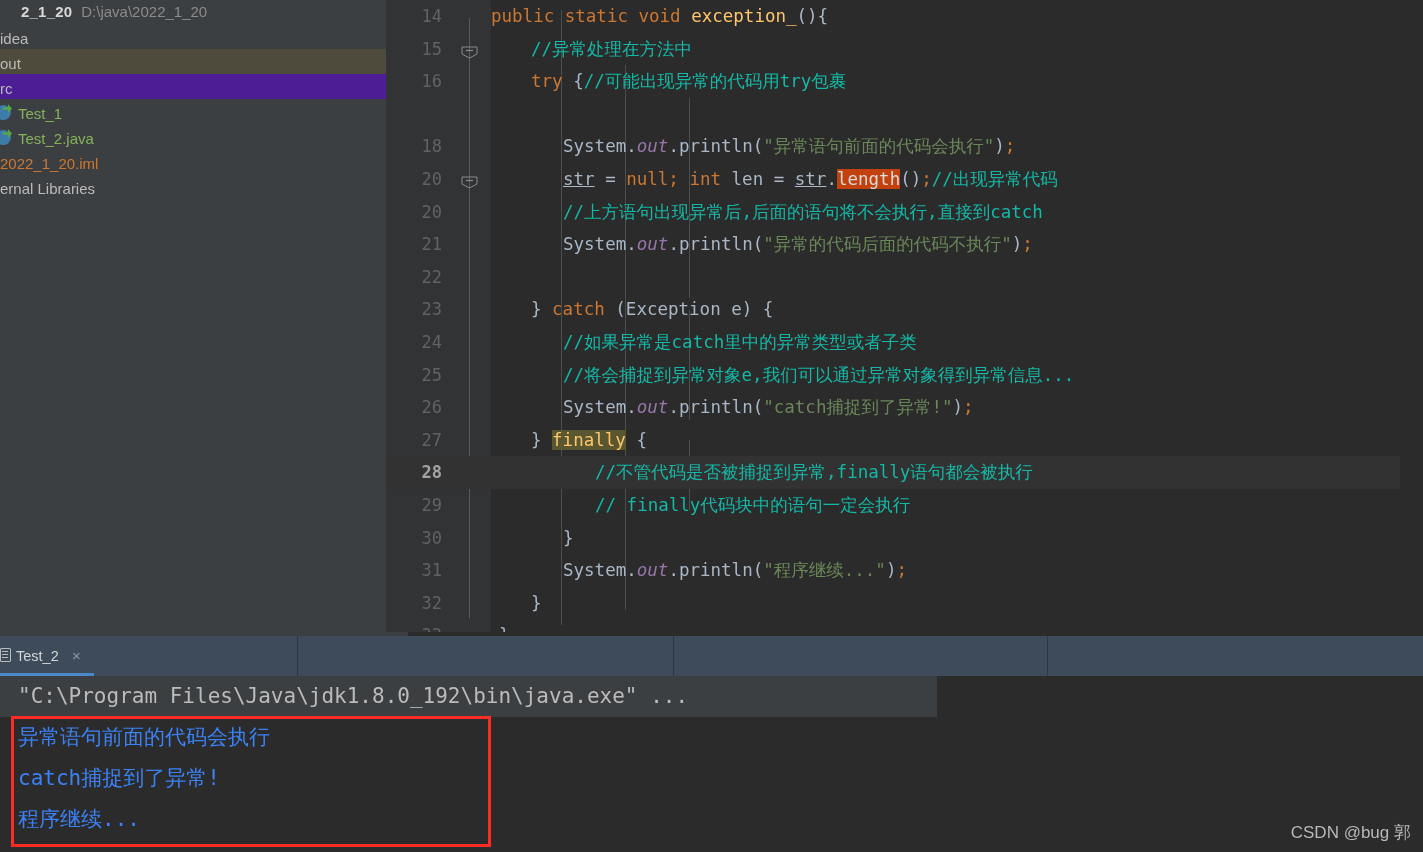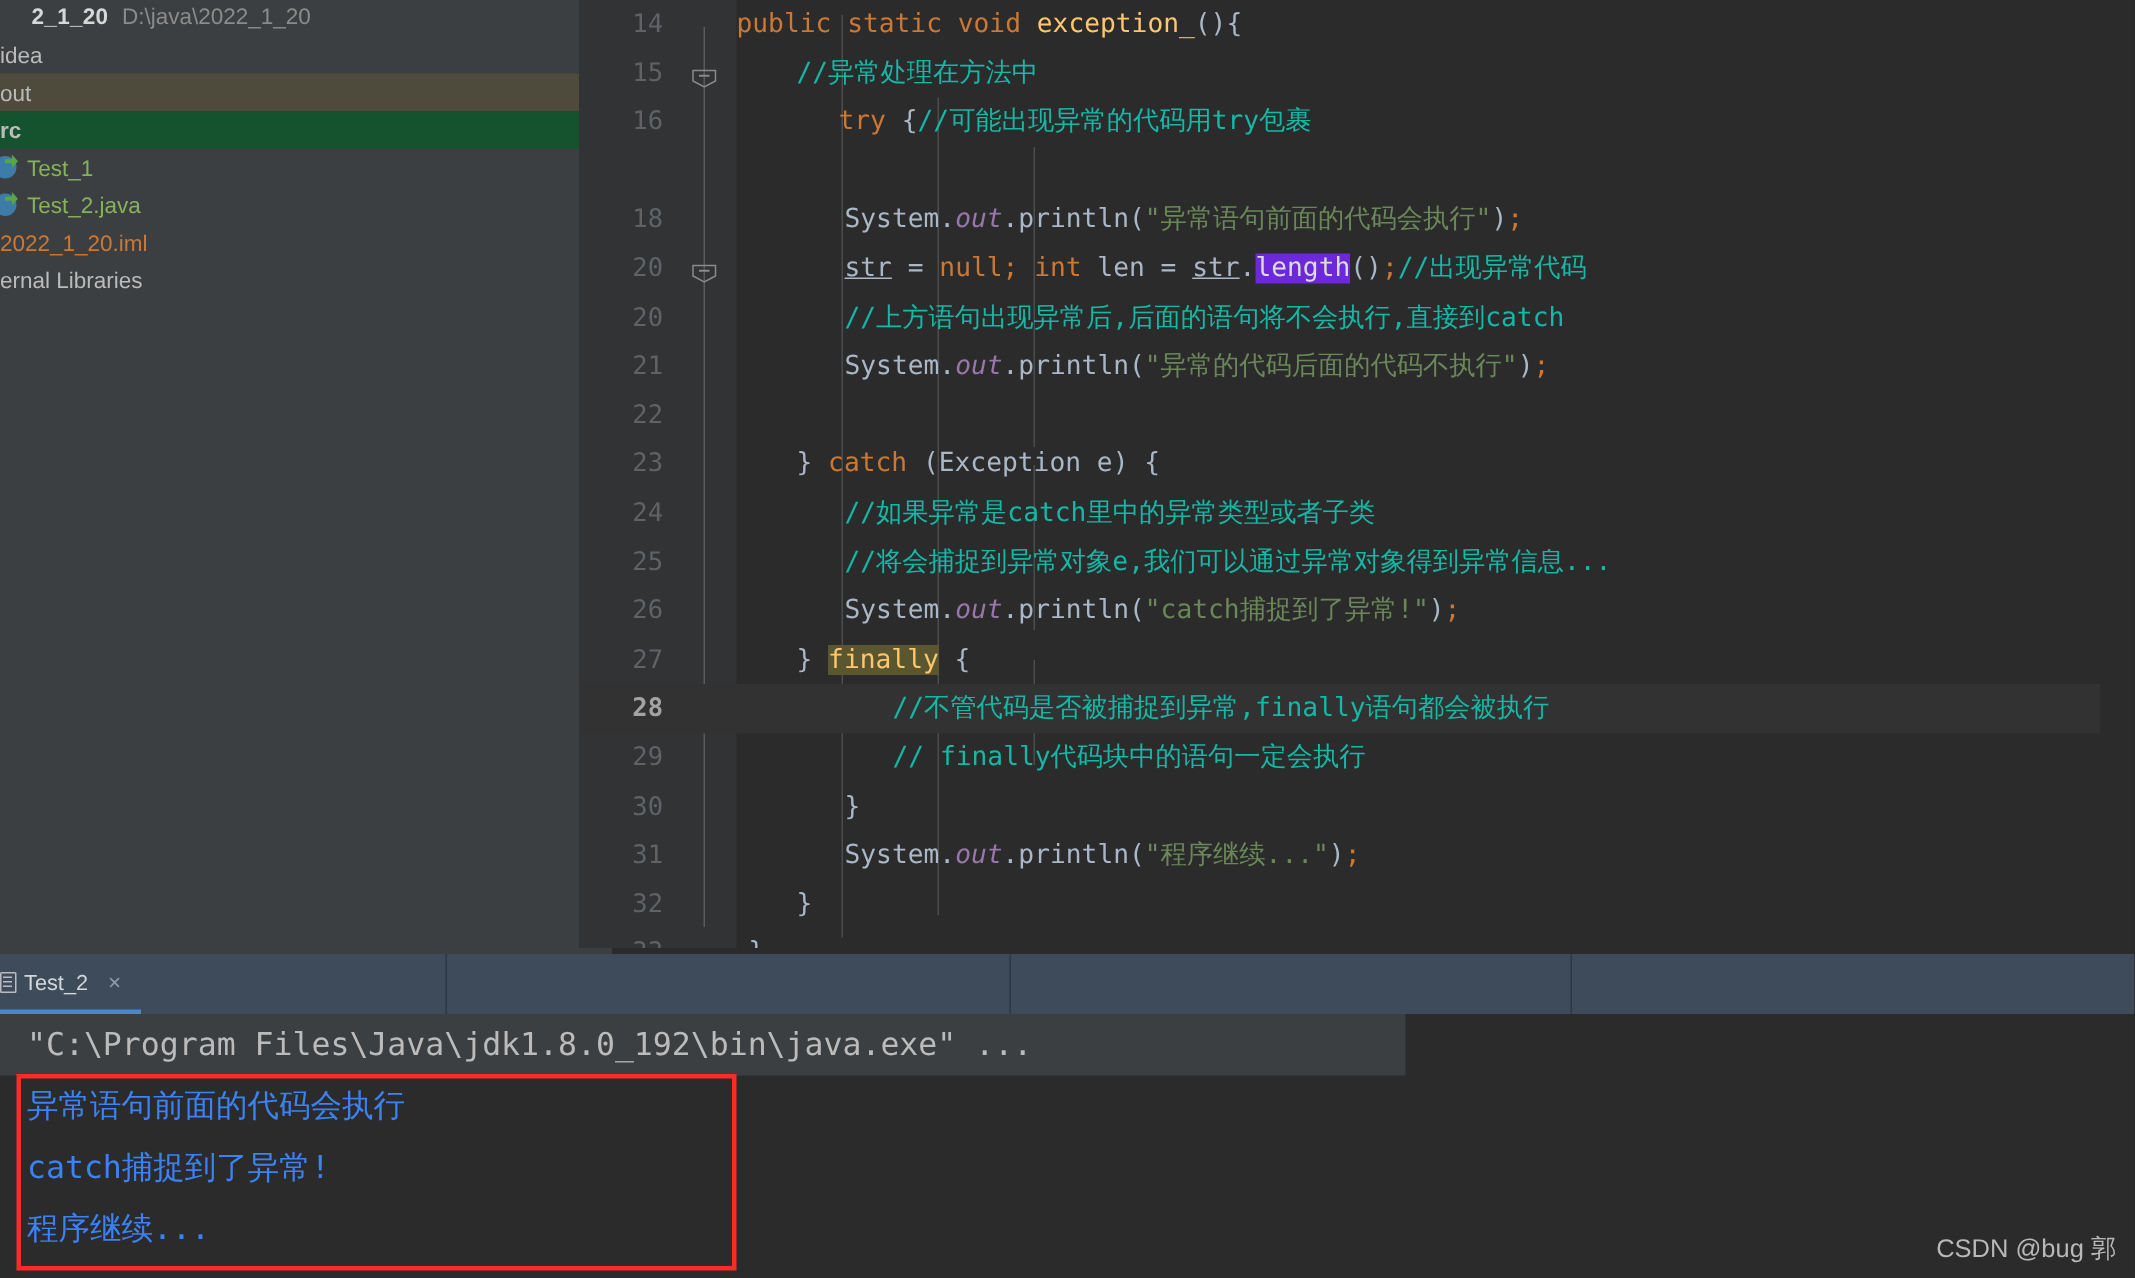--- a/index.html
+++ b/index.html
@@ -20,21 +20,21 @@
     position:relative;height:25px;line-height:25px;
     white-space:nowrap;font-size:15px;color:#bbbbbb;
     padding-left:0;overflow:hidden;
   }
   .tree-row .lbl{display:inline-block;vertical-align:middle;}
   .row-root{height:24px;line-height:24px;margin-left:21px;}
   .root-name{font-weight:bold;color:#d7d7d7;font-size:15px;letter-spacing:.2px;}
   .root-path{color:#8b8b8b;font-size:15px;margin-left:9px;}
   .row-idea{padding-left:0px;}
   .row-out{background:#4e4a3c;}
-  .row-src{background:#14532d;font-weight:bold;}
+  .row-src{background:#4c1d95;}
   .row-green{color:#86b25a;}
   .row-orange{color:#cc7832;}
   .jicon{
     display:inline-block;width:15px;height:15px;vertical-align:-3px;
     position:relative;margin-right:3px;
   }
   .jicon::before{
     content:"";position:absolute;left:-4px;top:0;width:15px;height:15px;
     border-radius:50%;background:#3d7ba8;
   }
@@ -83,21 +83,21 @@
     font-size:17.5px;line-height:32.6px;white-space:pre;
   }
   .kw{color:#cc7832;}
   .id{color:#a9b7c6;}
   .meth{color:#ffc66d;}
   .field{color:#9876aa;font-style:italic;}
   .str{color:#6a8759;}
   .cmt{color:#14b8a6;}
   .u{text-decoration:underline;text-decoration-color:#a9b7c6;}
   .hl{background:#5a5730;color:#ffc66d;}
-  .hl2{background:#6d28d9;color:#dcdcdc;}
+  .hl2{background:#c2410c;color:#dcdcdc;}
   .brace{color:#a9b7c6;}
 
   
   #runtabs{
     position:absolute;left:0;top:636px;width:1423px;height:40px;
     background:#3e4b5b;
   }
   .tabsep{position:absolute;top:0;width:1px;height:40px;background:#2d3642;}
   #run-tab{
     position:absolute;left:0;top:0;height:40px;width:297px;
@@ -215,21 +215,21 @@
     </div>
 
     <div class="code-line" style="top:65.2px;position:absolute;width:100%;">
       <span class="ln">16</span>
       <span class="fold" style="top:75px;">
         <svg width="17" height="13" viewBox="0 0 17 13">
             <path d="M1 1h15v7l-7.5 4L1 8z" fill="none" stroke="#8a8a8a" stroke-width="1"></path>
             <path d="M5 4.5h7" stroke="#8a8a8a" stroke-width="1.2"></path>
           </svg>
       </span>
-      <span class="src" style="top:0;left:145px;margin-left:28px;"><span class="kw">try</span><span class="brace"> {</span><span class="cmt">//可能出现异常的代码用try包裹</span></span>
+      <span class="src" style="top:0;left:145px;"><span class="kw">try</span><span class="brace"> {</span><span class="cmt">//可能出现异常的代码用try包裹</span></span>
     </div>
 
 
     <div class="code-line" style="top:130.4px;position:absolute;width:100%;">
       <span class="ln">18</span>
       <span class="src" style="top:0;left:177px;"><span class="id">System.</span><span class="field">out</span><span class="id">.println(</span><span class="str">"异常语句前面的代码会执行"</span><span class="id">)</span><span class="kw">;</span></span>
     </div>
 
     <div class="code-line" style="top:163px;position:absolute;width:100%;">
       <span class="ln">20</span>

